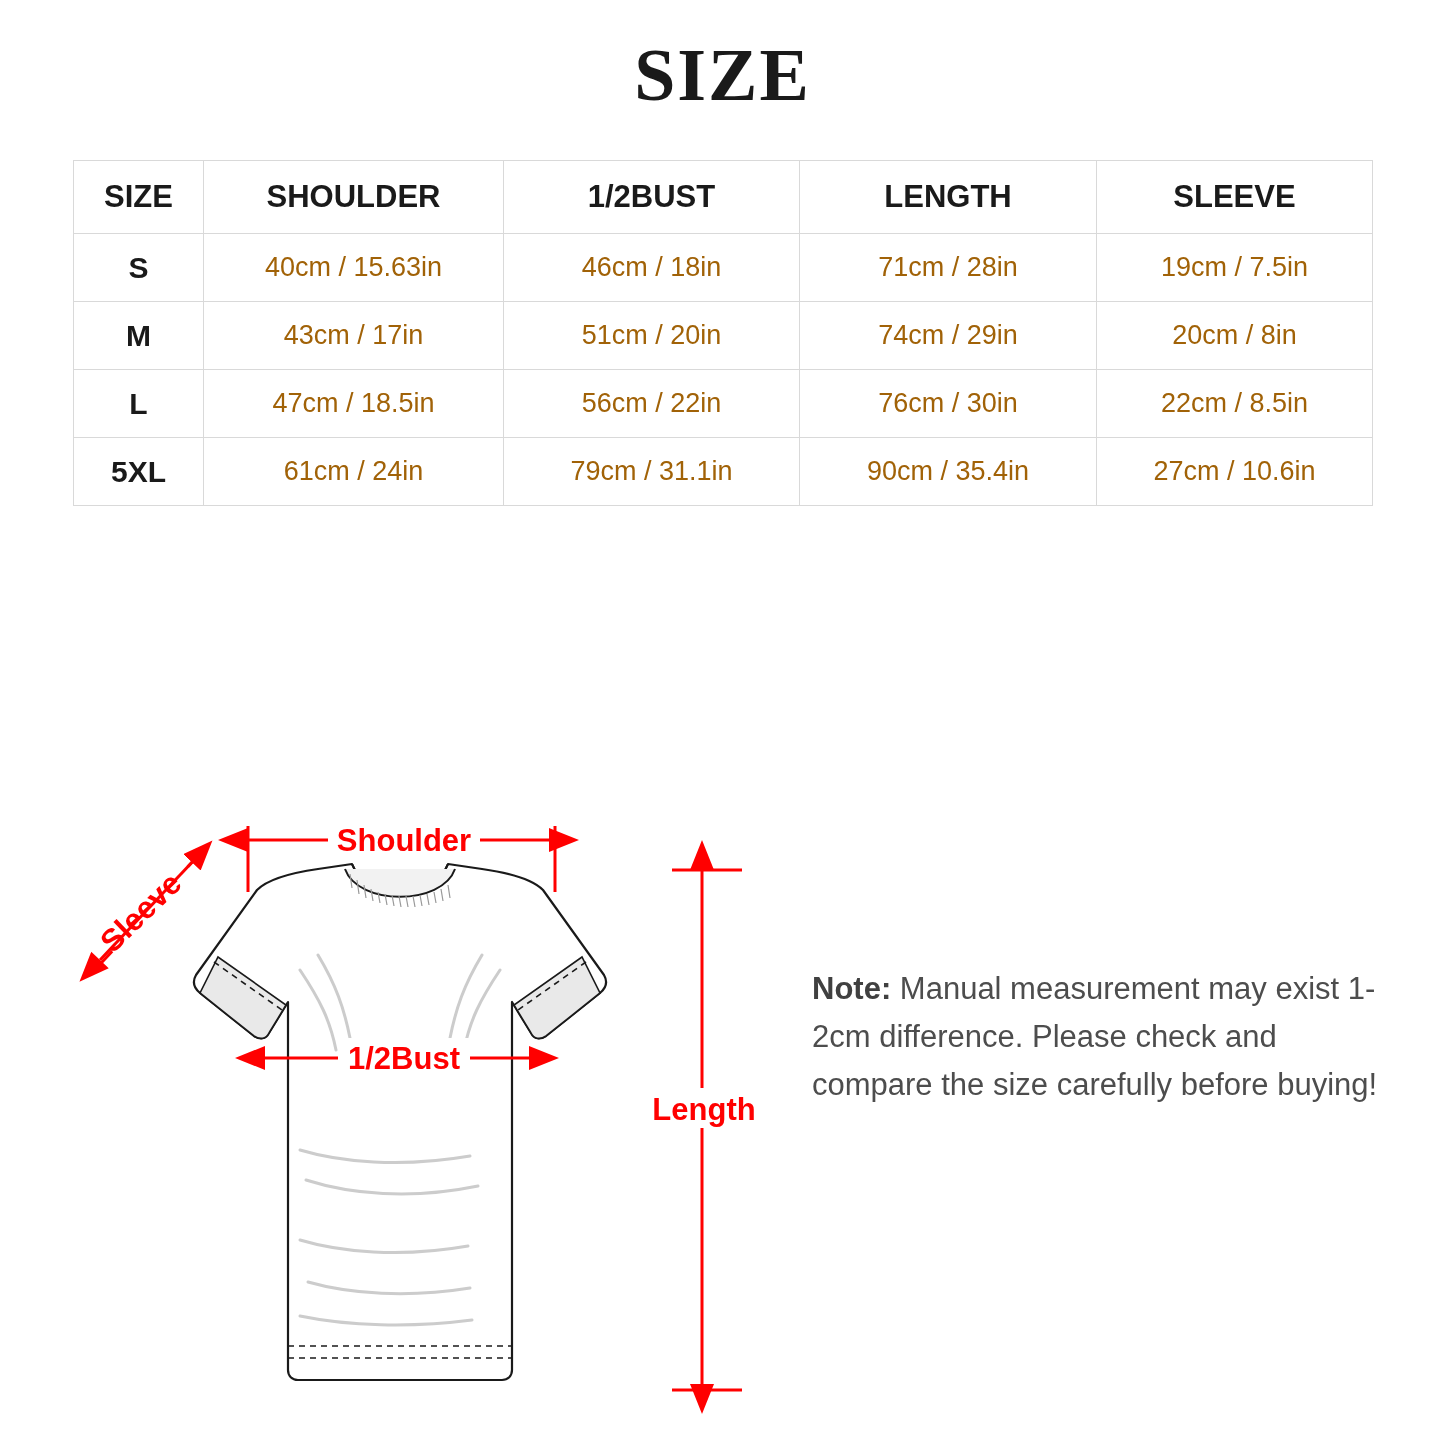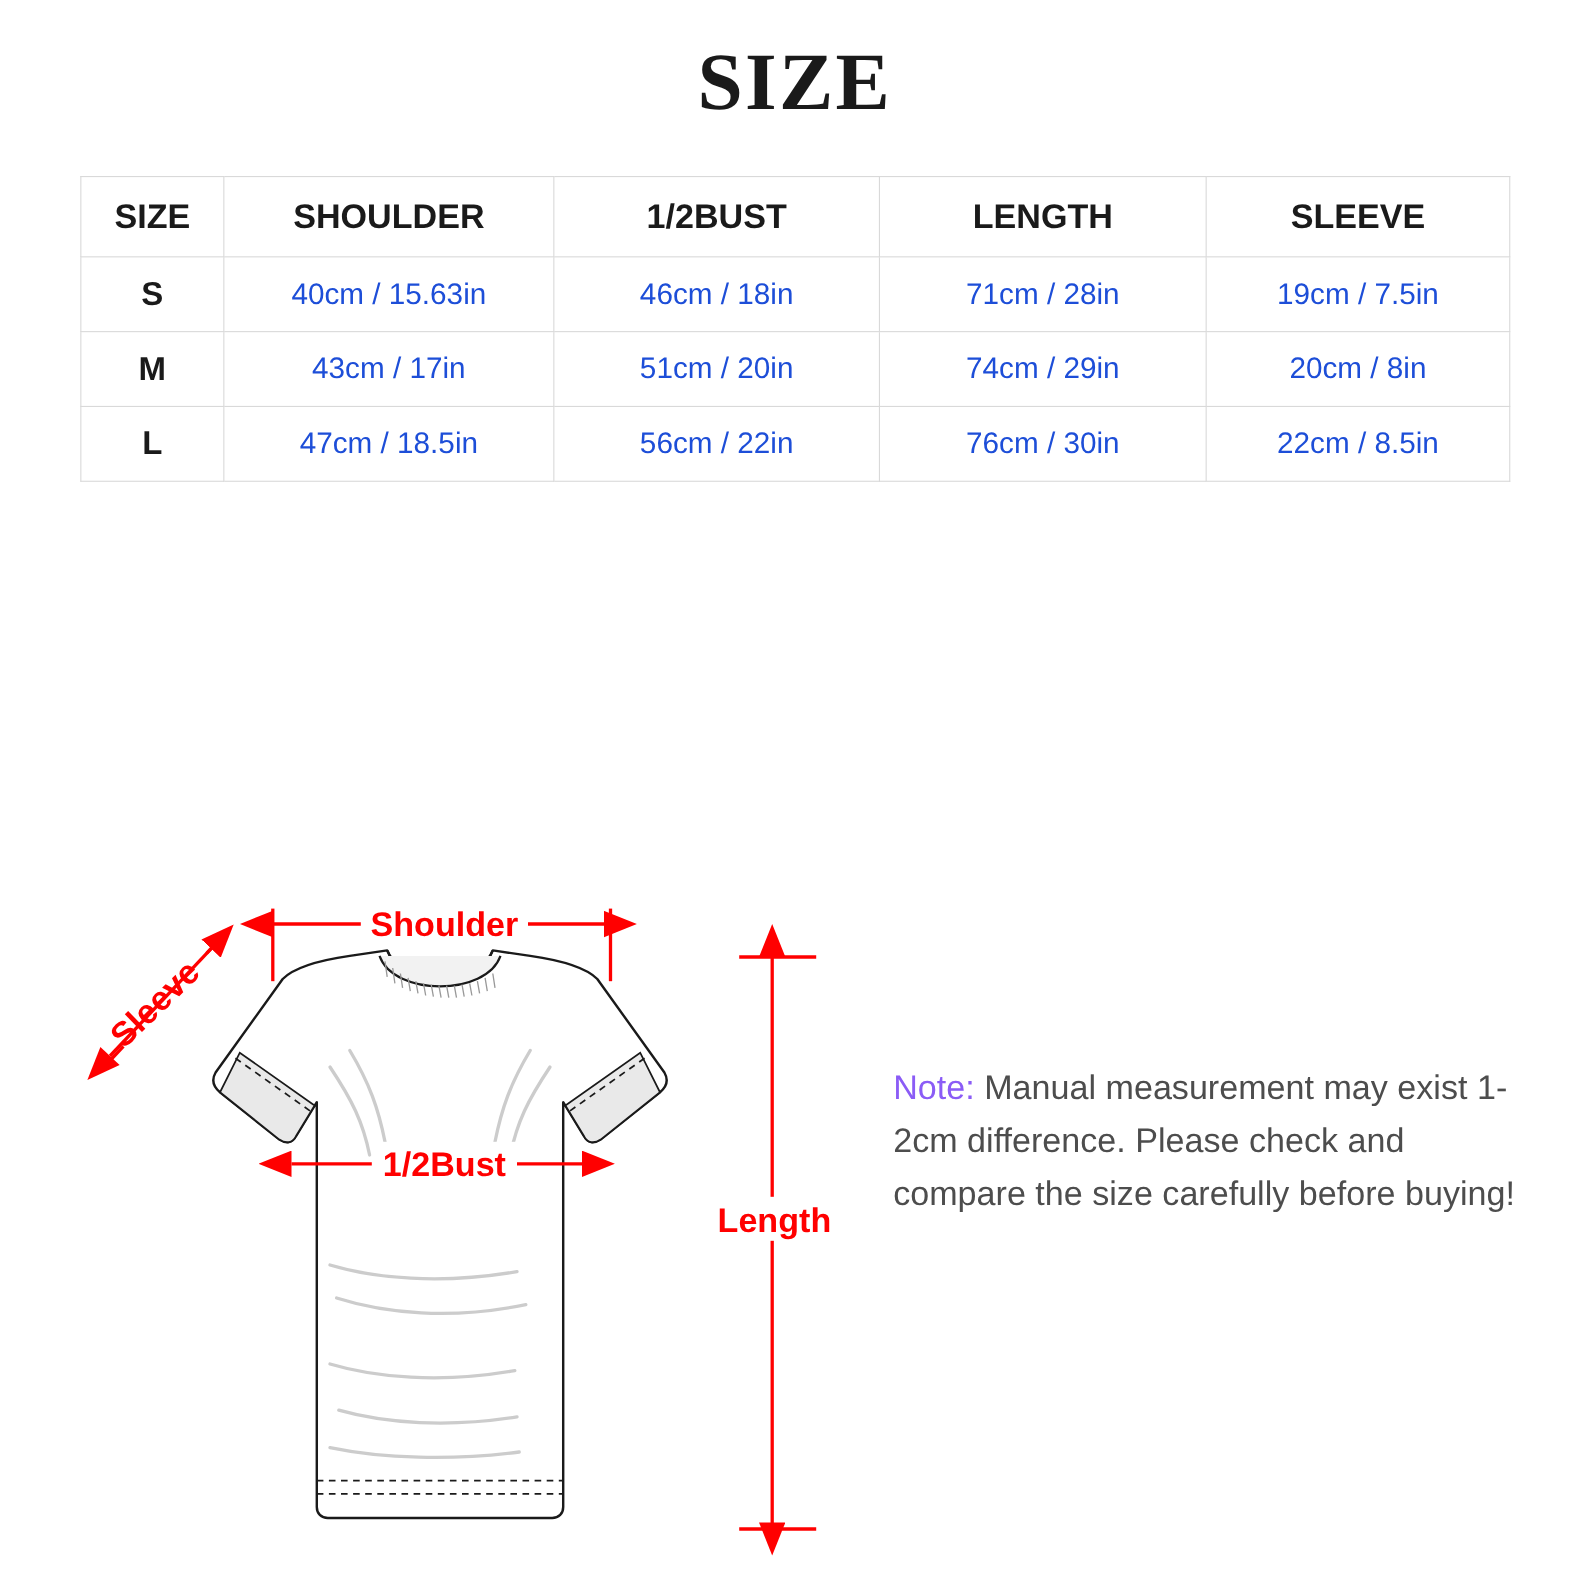--- a/index.html
+++ b/index.html
@@ -38,21 +38,21 @@
     border-collapse: collapse;
     width: 100%;
     table-layout: fixed;
   }
   table.size-table th,
   table.size-table td {
     border: 1px solid #d9d9d9;
     text-align: center;
     vertical-align: middle;
     height: 65px;
-    color: #1d4ed8;
+    color: #a16207;
     font-size: 27px;
     font-weight: 400;
   }
   table.size-table thead th {
     color: #1a1a1a;
     font-size: 31px;
     font-weight: 700;
     height: 70px;
   }
   table.size-table tbody td.size-col {
@@ -80,22 +80,22 @@
   .note {
     position: absolute;
     left: 812px;
     top: 965px;
     width: 590px;
     font-size: 31px;
     line-height: 1.55;
     color: #4d4d4d;
   }
   .note b {
-    color: #8b5cf6;
-    font-weight: 400;
+    color: #404040;
+    font-weight: 700;
   }
 </style>
 </head>
 <body>
 
 <div class="title">SIZE</div>
 
 <div class="table-wrap">
   <table class="size-table">
     <colgroup>
@@ -128,20 +128,27 @@
         <td>51cm / 20in</td>
         <td>74cm / 29in</td>
         <td>20cm / 8in</td>
       </tr>
       <tr>
         <td class="size-col">L</td>
         <td>47cm / 18.5in</td>
         <td>56cm / 22in</td>
         <td>76cm / 30in</td>
         <td>22cm / 8.5in</td>
+      </tr>
+      <tr>
+        <td class="size-col">5XL</td>
+        <td>61cm / 24in</td>
+        <td>79cm / 31.1in</td>
+        <td>90cm / 35.4in</td>
+        <td>27cm / 10.6in</td>
       </tr>
     </tbody>
   </table>
 </div>
 
 <div class="illus">
   <svg width="800" height="660" viewBox="0 0 800 660" xmlns="http://www.w3.org/2000/svg">
     <defs>
       <marker id="arrL" markerWidth="12" markerHeight="12" refX="10" refY="4" orient="auto">
         <path d="M10,0 L0,4 L10,8 z" fill="#ff0000"></path>

